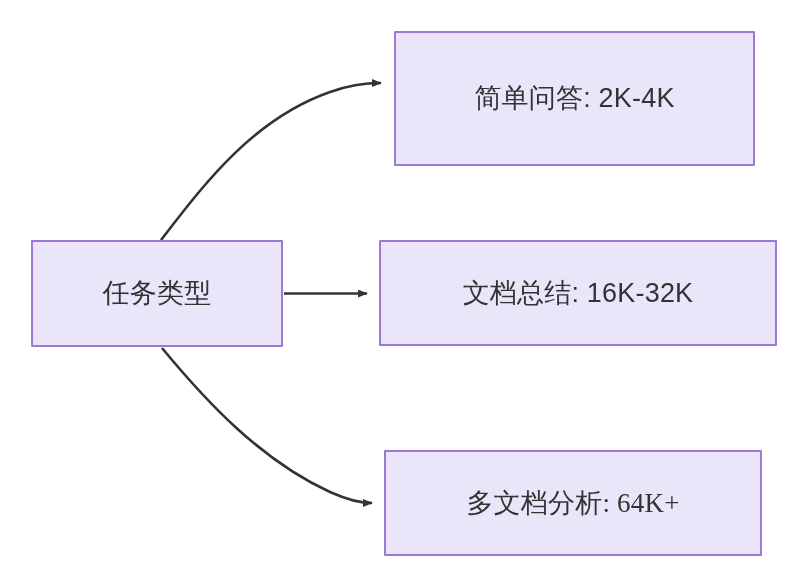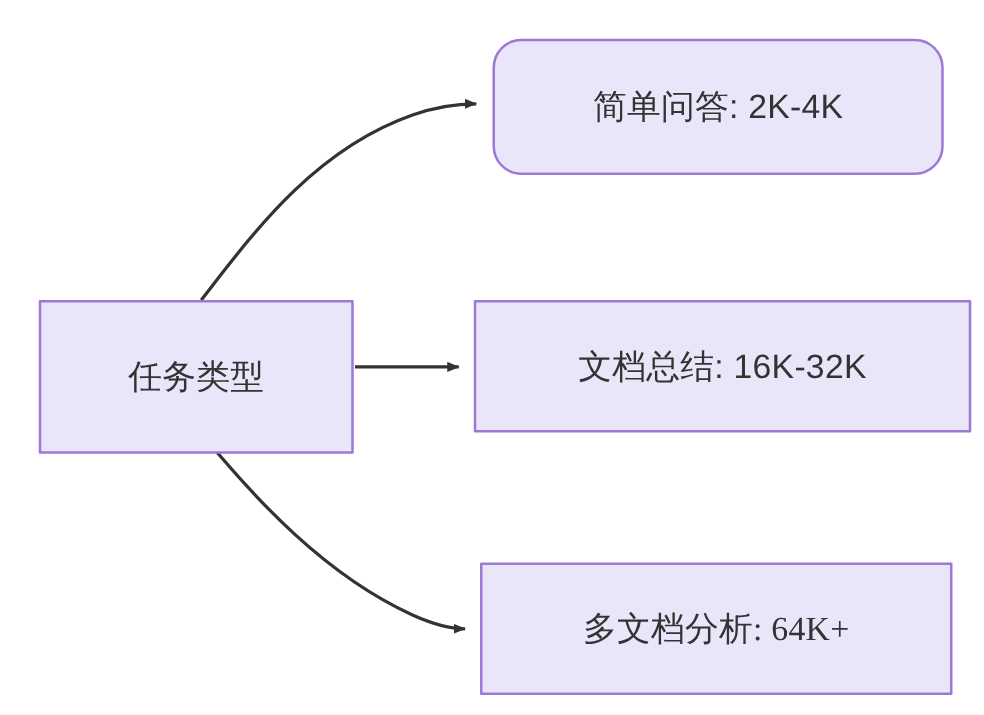--- a/index.html
+++ b/index.html
@@ -42,28 +42,27 @@
     letter-spacing: 0.2px;
     white-space: nowrap;
   }
   .node-label {
     display: block;
   }
   #node-source {
     left: 31px;
     top: 240px;
     width: 252px;
-    height: 123px;
+    height: 107px;
   }
   #node-simple-qa {
     left: 394px;
     top: 31px;
     width: 361px;
-    height: 109px;
-    border-radius: 23px;
+    height: 135px;
   }
   #node-doc-summary {
     left: 379px;
     top: 240px;
     width: 398px;
     height: 106px;
   }
   #node-multi-doc {
     left: 384px;
     top: 450px;

